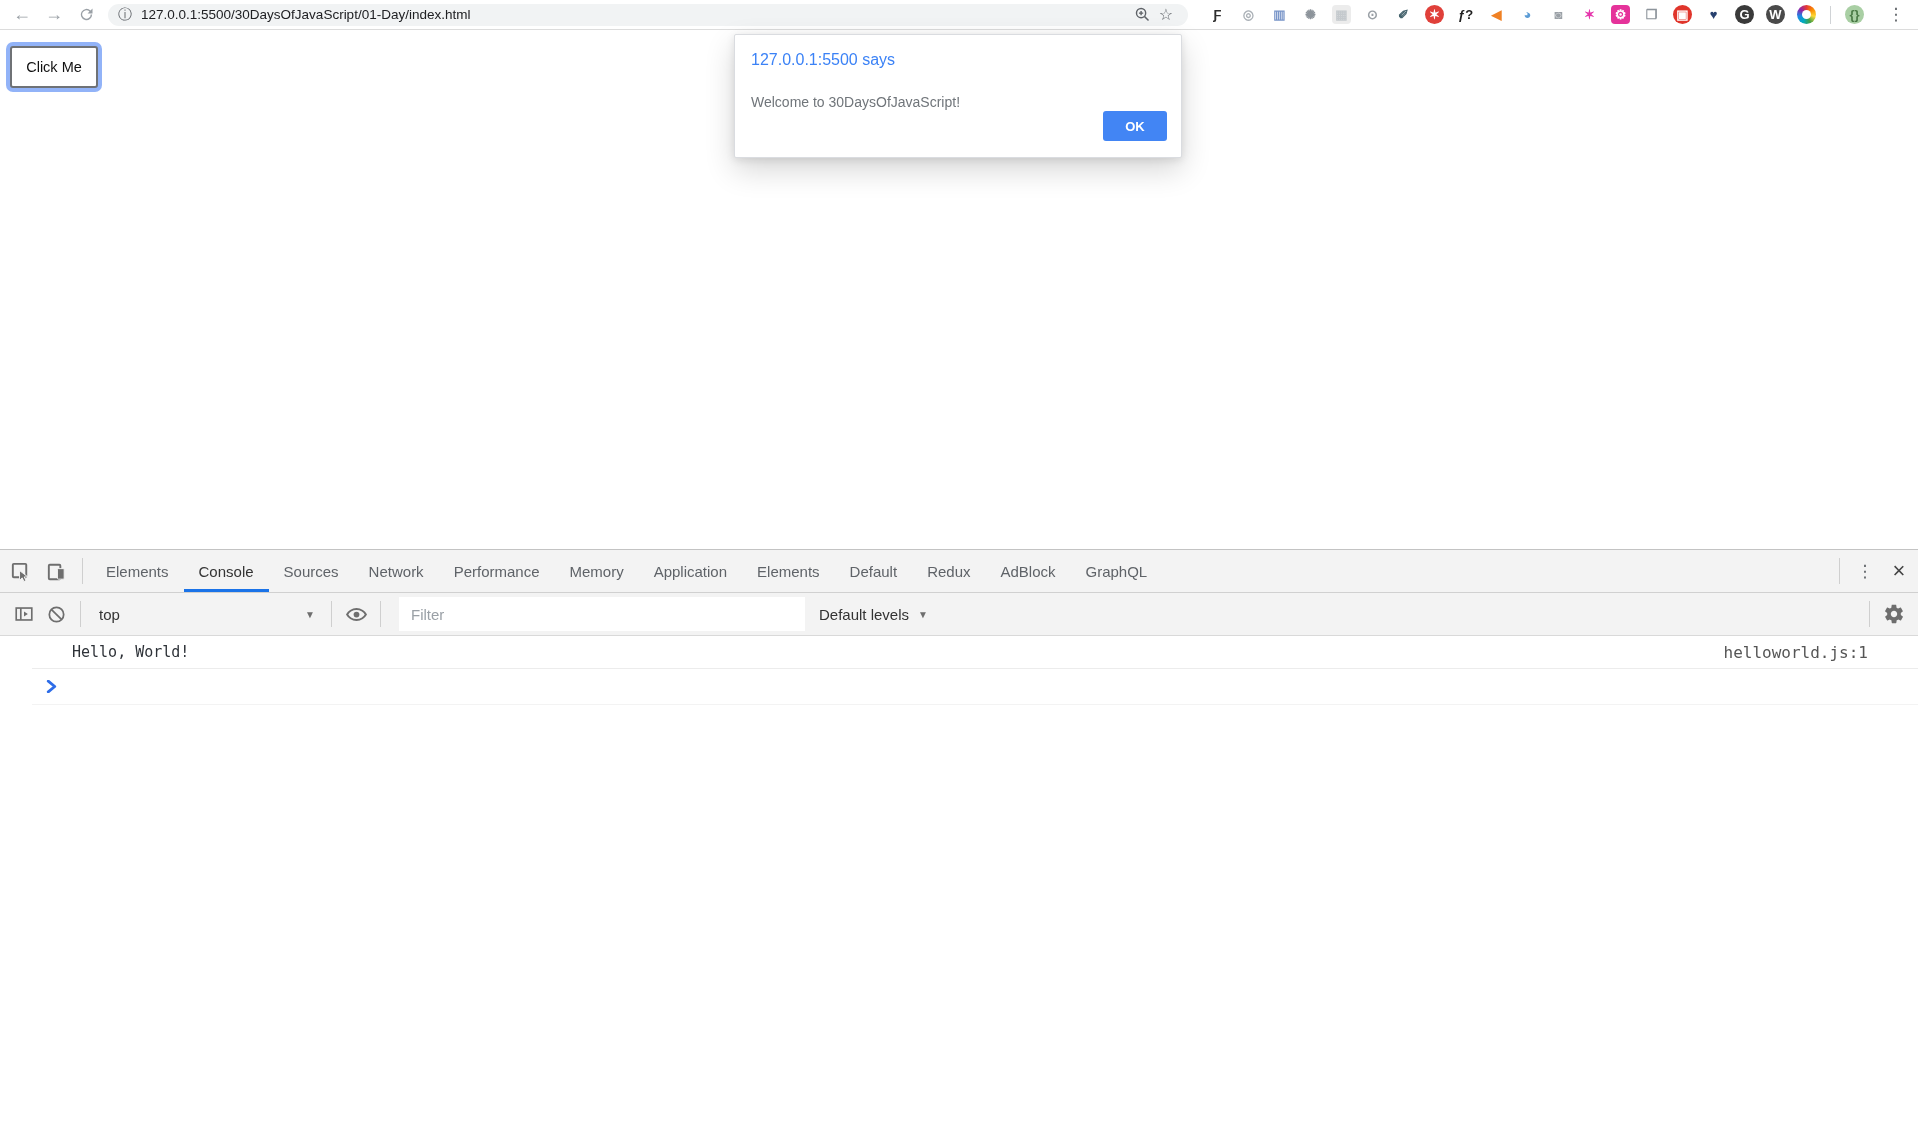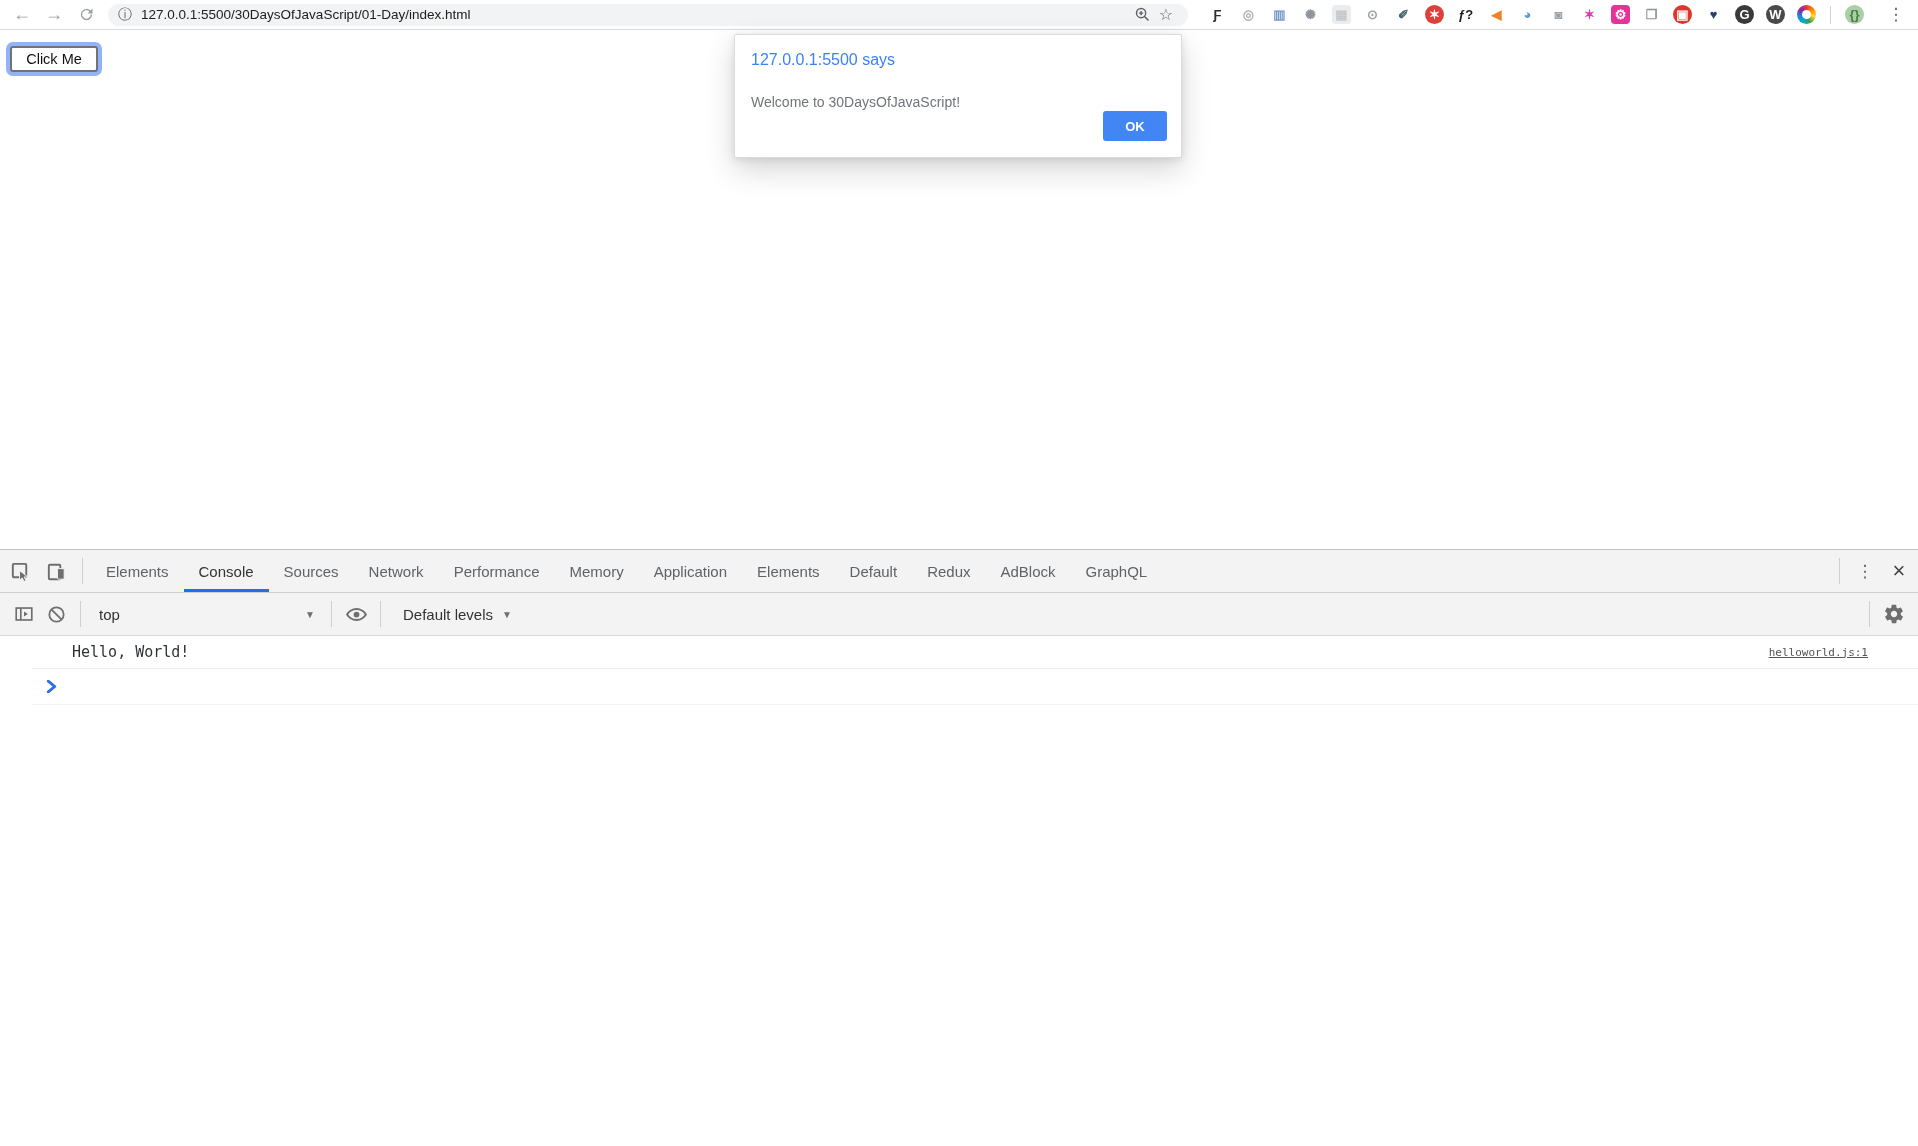--- a/index.html
+++ b/index.html
@@ -20,21 +20,21 @@
   .ext-badge { display: flex; align-items: center; justify-content: center; width: 19px; height: 19px; font-size: 13px; font-weight: bold; line-height: 1; }
   .shape-circle { border-radius: 50%; }
   .shape-square { border-radius: 4px; }
   .shape-wheel { border-radius: 50%; background: conic-gradient(#e53935,#fb8c00,#fdd835,#43a047,#00acc1,#1e88e5,#8e24aa,#e53935); }
   .shape-wheel .ext-glyph { width: 9px; height: 9px; background: #fff; border-radius: 50%; display: block; }
   .ext-sep { width: 1px; height: 18px; background: #d0d3d6; margin: 0 8px; }
   .browser-menu { margin-left: auto; width: 24px; height: 26px; display: flex; align-items: center; justify-content: center; color: #5f6368; font-size: 17px; }
 
   
   .page-area { position: relative; height: 519px; background: #fff; }
-  .click-me { position: absolute; left: 10px; top: 16px; width: 88px; height: 26px; background: #fff; border: 2px solid #6f7276; border-radius: 3px; box-shadow: 0 0 0 4px var(--focus-ring); display: flex; align-items: center; justify-content: center; font-size: 14.5px; color: #111; cursor: default; }
+  .click-me { position: absolute; left: 10px; top: 16px; width: 88px; height: 42px; background: #fff; border: 2px solid #6f7276; border-radius: 3px; box-shadow: 0 0 0 4px var(--focus-ring); display: flex; align-items: center; justify-content: center; font-size: 14.5px; color: #111; cursor: default; }
 
   
   .alert-dialog { position: absolute; left: 734px; top: 4px; width: 448px; height: 124px; background: #fff; border: 1px solid #dadce0; border-radius: 2px; box-shadow: 0 12px 30px rgba(0,0,0,.16), 0 2px 8px rgba(0,0,0,.10); padding: 16px 16px; }
   .dialog-title { font-size: 16px; color: #3b82f6; }
   .dialog-message { font-size: 14px; color: #70757a; margin-top: 25px; }
   .ok-button { position: absolute; right: 14px; bottom: 16px; width: 64px; height: 30px; background: var(--ok-button); color: #fff; font-weight: bold; font-size: 13px; border: none; border-radius: 3px; font-family: "Liberation Sans", sans-serif; }
 
   
   .devtools { border-top: 1px solid #c3c3c3; height: 597px; display: flex; flex-direction: column; }
   .devtools-tabbar { height: 43px; background: #f3f3f3; border-bottom: 1px solid #d0d0d0; display: flex; align-items: stretch; padding: 0 2px; }
@@ -53,21 +53,21 @@
   .context-select { width: 234px; display: flex; align-items: center; font-size: 15px; color: #333; padding: 0 8px 0 10px; height: 32px; }
   .dd-arrow { color: #6e6e6e; font-size: 10px; margin-left: auto; }
   .levels-select { margin-left: 14px; font-size: 15px; color: #333; display: flex; align-items: center; height: 32px; }
   .levels-select .dd-arrow { margin-left: 9px; }
   .filter-input { width: 406px; height: 34px; border: none; outline: none; background: #fff; font-size: 15px; padding: 0 12px; margin-left: 10px; font-family: "Liberation Sans", sans-serif; color: #333; }
   .filter-input::placeholder { color: #9aa0a6; }
   .ct-spacer { flex: 1; }
 
   .console-log { flex: 1; background: #fff; font-family: "DejaVu Sans Mono", "Liberation Mono", monospace; margin-left: 32px; }
   .log-row { height: 33px; display: flex; align-items: center; border-bottom: 1px solid #ececec; padding: 0 50px 0 40px; font-size: 15px; color: #2e3238; }
-  .log-source { margin-left: auto; color: #555; text-decoration: underline; font-size: 11px; cursor: pointer; }
+  .log-source { margin-left: auto; color: #555; font-size: 16px; cursor: pointer; }
   .prompt-row { height: 36px; display: flex; align-items: center; padding-left: 14px; border-bottom: 1px solid #f3f3f3; color: var(--prompt-blue); }
 </style>
 </head>
 <body>
 
 <div class="browser-toolbar">
   <span class="nav-btn">←</span>
   <span class="nav-btn">→</span>
   <span class="nav-btn">
     <svg width="17" height="17" viewBox="0 0 24 24">
@@ -273,20 +273,21 @@
     <span class="v-sep"></span>
 
     <span class="ct-btn">
       <svg width="23" height="23" viewBox="0 0 24 24">
           <path d="M12 6.2C7.4 6.2 3.6 9.5 2.2 12c1.4 2.5 5.2 5.8 9.8 5.8s8.4-3.3 9.8-5.8C20.4 9.5 16.6 6.2 12 6.2z" fill="none" stroke="#6e6e6e" stroke-width="2"></path>
           <circle cx="12" cy="12" r="3" fill="#6e6e6e"></circle>
         </svg>
     </span>
     <span class="v-sep"></span>
 
+    <input class="filter-input" placeholder="Filter" style="">
 
     <div class="levels-select">
       <span>Default levels</span>
       <span class="dd-arrow">▼</span>
     </div>
 
     <span class="ct-spacer"></span>
     <span class="v-sep"></span>
     <span class="ct-btn">
       <svg width="22" height="22" viewBox="0 0 24 24">

